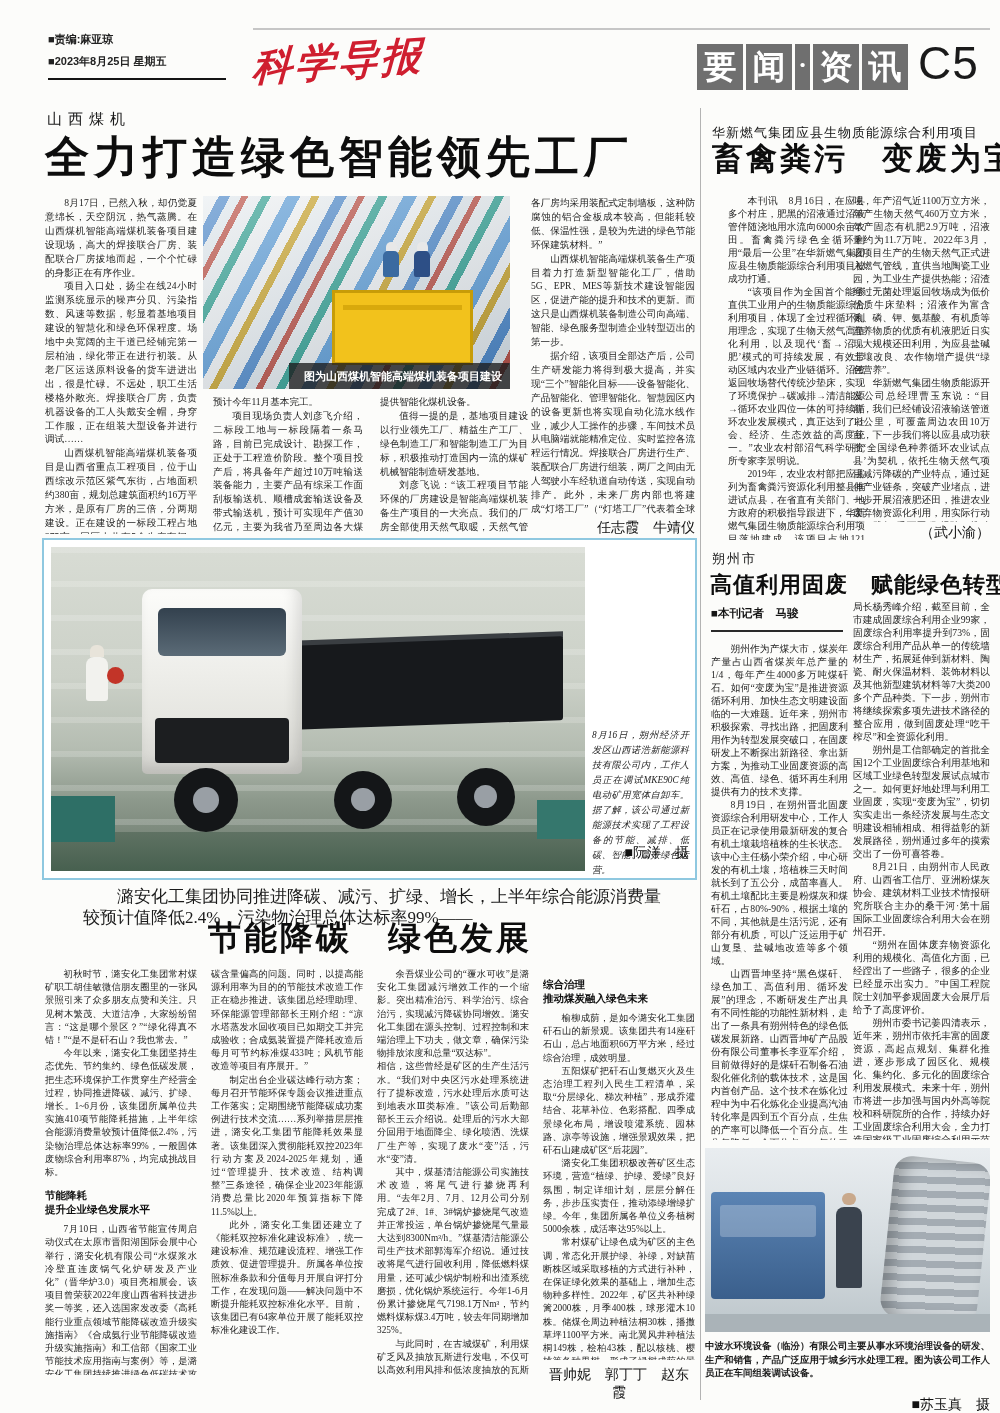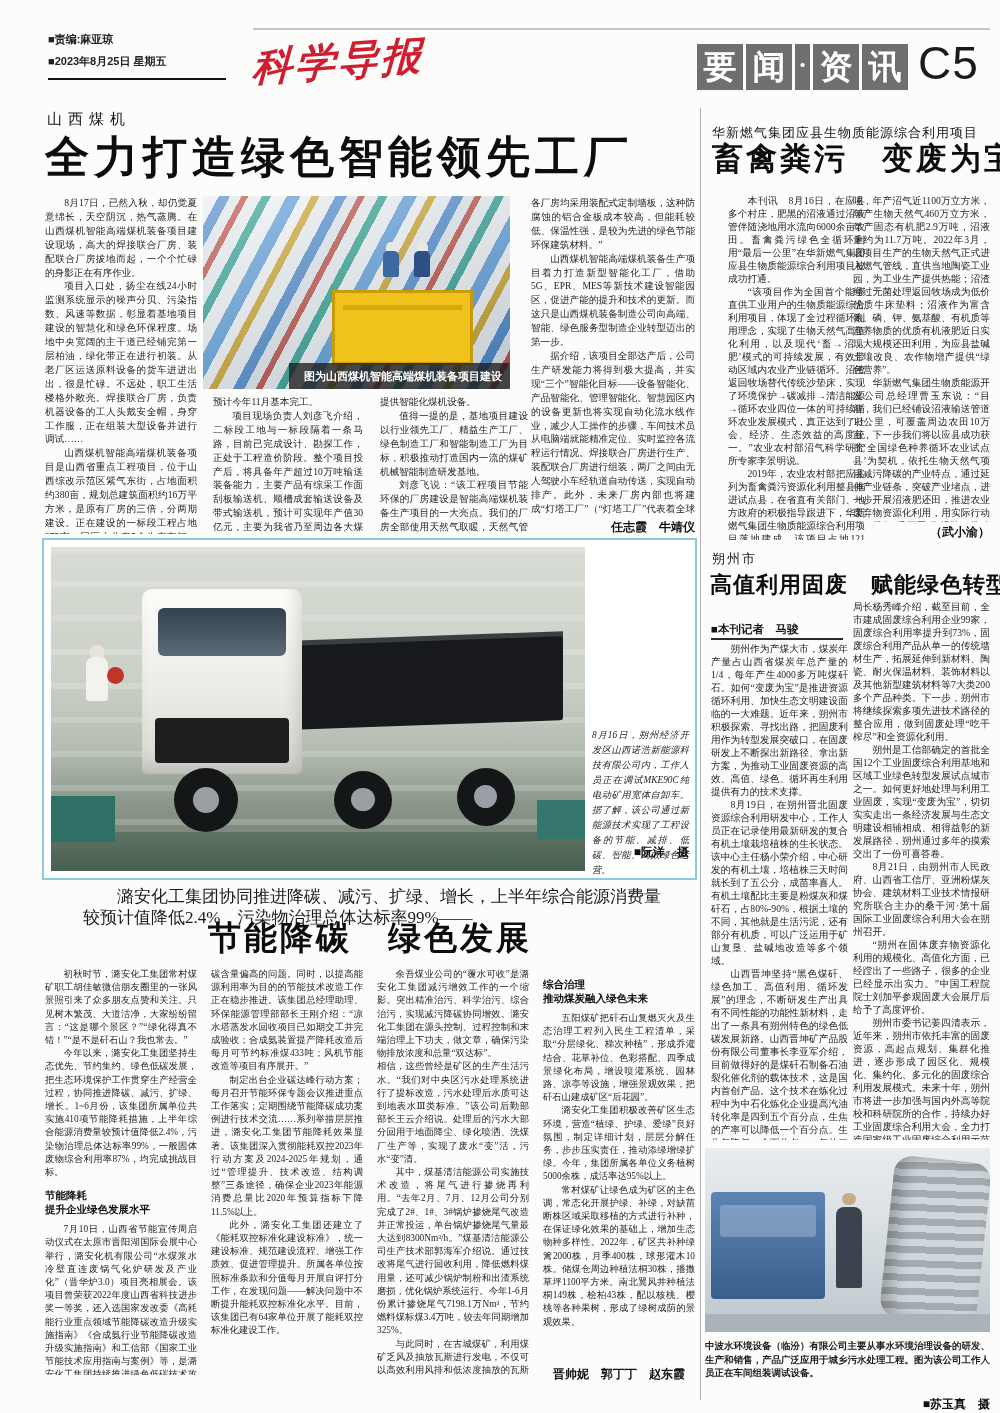--- a/index.html
+++ b/index.html
@@ -27,25 +27,25 @@
   .standfirst{font-size:17px;line-height:21px;text-indent:2em;text-align:justify;color:#1b1b1b;}
   
   .col{overflow:hidden;text-align:justify;color:#1d1d1d;}
   .col p.para{margin:0;text-indent:2em;}
   .col p.para.noindent{text-indent:0;}
   .col .subhead{font-family:"Liberation Sans","DejaVu Sans",sans-serif;font-weight:bold;
                 white-space:pre-line;text-indent:0;margin:9px 0 7px;font-size:10.5px;line-height:14px;color:#101010;}
   .fs-lead{font-size:9.6px;line-height:13.9px;}
   .fs-bottom{font-size:9.3px;line-height:13.2px;}
   .fs-rail{font-size:9.7px;line-height:13px;}
-  .byline{font-weight:bold;font-size:12px;color:#111;}
+  .byline{font-weight:normal;font-size:14px;color:#111;}
   .t-right{text-align:right;}
   .t-center{text-align:center;}
   .rail-byline{font-family:"Liberation Sans","DejaVu Sans",sans-serif;font-weight:bold;font-size:11.5px;
-               border-bottom:2px solid #2a2a2a;padding-bottom:1px;margin-top:16px;}
+               border-bottom:2px solid #2a2a2a;padding-bottom:9px;}
   .vline{background:#b3b3b3;width:1px;}
   
   .photo{overflow:hidden;}
   .photo1{background:
      repeating-linear-gradient(118deg,#e9eef1 0 14px,#4a86c8 14px 24px,#dfe7ec 24px 34px,#b94a3e 34px 40px,
        #e7ecef 40px 52px,#2e9e8f 52px 60px,#edf0f2 60px 74px,#5a9bd6 74px 86px,#f0f2f3 86px 96px,#c9a227 96px 103px);}
   .p1-shade{position:absolute;inset:0;background:linear-gradient(160deg,rgba(255,255,255,.35),rgba(30,50,70,.18));}
   .p1-lift{position:absolute;right:12%;bottom:24px;width:44%;height:36%;background:#f2c21c;border:3px solid #c79c08;}
   .p1-rail{position:absolute;left:6%;top:18%;width:88%;height:5px;background:#d8a90c;}
   .p1-worker{position:absolute;width:16px;height:26px;background:#2d4f86;border-radius:5px 5px 2px 2px;bottom:58%;}
@@ -186,20 +186,21 @@
     </div>
   <div class="abs col fs-bottom" style="left:377px;top:968px;width:152px;height:407px;">
       <p class="para">余吾煤业公司的“覆水可收”是潞安化工集团减污增效工作的一个缩影。突出精准治污、科学治污、综合治污，实现减污降碳协同增效。潞安化工集团在源头控制、过程控制和末端治理上下功夫，做文章，确保污染物排放浓度和总量“双达标”。</p>
       <p class="para noindent">相信，这些曾经是矿区的生产生活污水。“我们对中央区污水处理系统进行了提标改造，污水处理后水质可达到地表水Ⅲ类标准。”该公司后勤部部长王云介绍说。处理后的污水大部分回用于地面降尘、绿化喷洒、洗煤厂生产等，实现了废水“变”活，污水“变”清。</p>
       <p class="para">其中，煤基清洁能源公司实施技术改造，将尾气进行掺烧再利用。“去年2月、7月、12月公司分别完成了2#、1#、3#锅炉掺烧尾气改造并正常投运，单台锅炉掺烧尾气量最大达到8300Nm³/h。”煤基清洁能源公司生产技术部郭海军介绍说。通过技改将尾气进行回收利用，降低燃料煤用量，还可减少锅炉制粉和出渣系统磨损，优化锅炉系统运行。今年1-6月份累计掺烧尾气7198.1万Nm³，节约燃料煤标煤3.4万吨，较去年同期增加325%。</p>
       <p class="para">与此同时，在古城煤矿，利用煤矿乏风及抽放瓦斯进行发电，不仅可以高效利用风排和低浓度抽放的瓦斯资源，而且甲烷氧化利用率超过95%，在实现碳减排的同时，产生良好的资源综合利用经济效益。</p>
     </div>
   <div class="abs col fs-bottom" style="left:543px;top:968px;width:152px;height:392px;">
       <p class="subhead">综合治理
 推动煤炭融入绿色未来</p>
+      <p class="para">榆柳成荫，是如今潞安化工集团矸石山的新景观。该集团共有14座矸石山，总占地面积66万平方米，经过综合治理，成效明显。</p>
       <p class="para">五阳煤矿把矸石山复燃灭火及生态治理工程列入民生工程清单，采取“分层绿化、梯次种植”，形成乔灌结合、花草补位、色彩搭配、四季成景绿化布局，增设喷灌系统、园林路、凉亭等设施，增强景观效果，把矸石山建成矿区“后花园”。</p>
       <p class="para">潞安化工集团积极改善矿区生态环境，营造“植绿、护绿、爱绿”良好氛围，制定详细计划，层层分解任务，步步压实责任，推动添绿增绿扩绿。今年，集团所属各单位义务植树5000余株，成活率达95%以上。</p>
       <p class="para">常村煤矿让绿色成为矿区的主色调，常态化开展护绿、补绿，对缺苗断株区域采取移植的方式进行补种，在保证绿化效果的基础上，增加生态物种多样性。2022年，矿区共补种绿篱2000株，月季400株，球形灌木10株。储煤仓周边种植法桐30株，播撒草坪1100平方米。南北翼风井种植法桐149株，桧柏43株，配以核桃、樱桃等各种果树，形成了绿树成荫的景观效果。</p>
     </div>
   <div class="abs byline t-center" style="left:543px;top:1366px;width:152px;">晋帅妮　郭丁丁　赵东霞</div>
 
   <div class="abs vline" style="left:700px;top:108px;height:1292px;"></div>
 
   <div class="abs" style="left:712px;top:124px;font-size:13px;letter-spacing:1px;">华新燃气集团应县生物质能源综合利用项目</div>
   <div class="abs h-serif" style="left:712px;top:138px;font-size:31px;letter-spacing:3px;">畜禽粪污　变废为宝</div>

